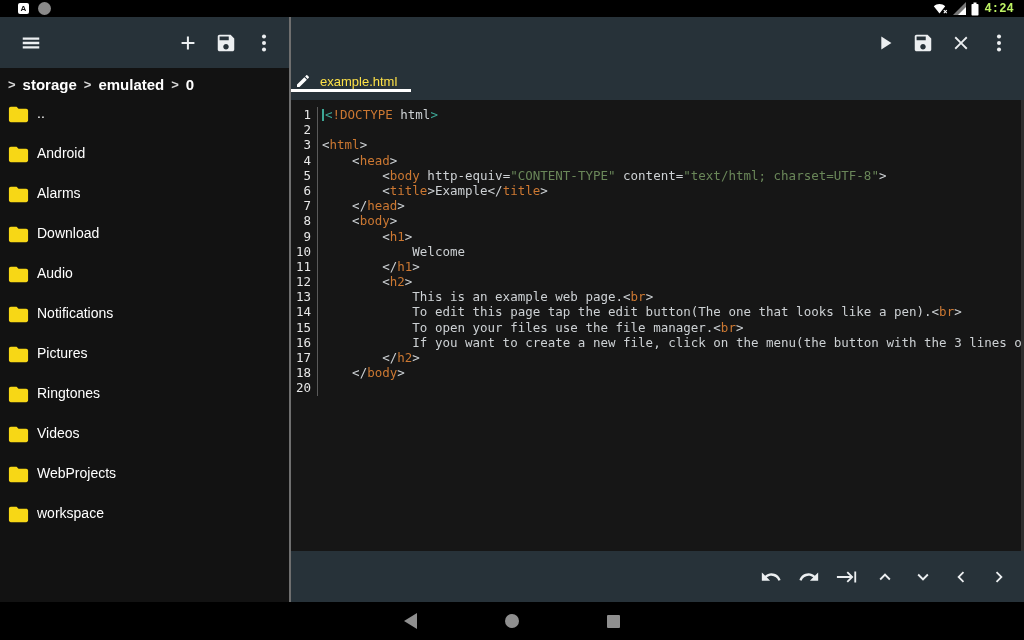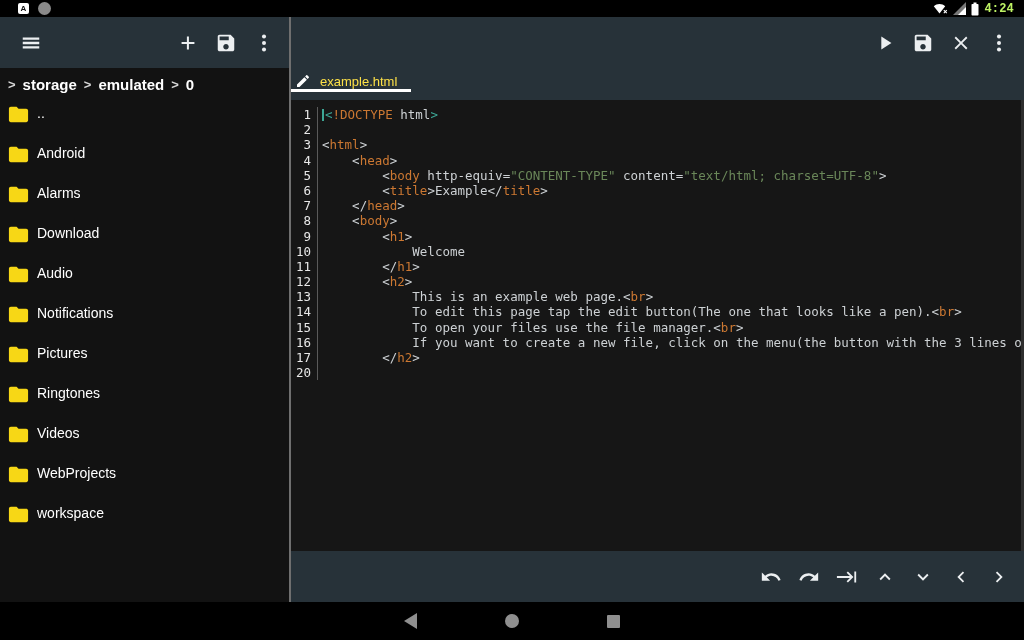--- a/index.html
+++ b/index.html
@@ -262,20 +262,21 @@
           <div class="cline"><span class="ln">8</span><span class="lc"><span class="tok-plain">    &lt;</span><span class="tok-tag">body</span><span class="tok-plain">&gt;</span></span></div>
           <div class="cline"><span class="ln">9</span><span class="lc"><span class="tok-plain">        &lt;</span><span class="tok-tag">h1</span><span class="tok-plain">&gt;</span></span></div>
           <div class="cline"><span class="ln">10</span><span class="lc"><span class="tok-plain">            Welcome</span></span></div>
           <div class="cline"><span class="ln">11</span><span class="lc"><span class="tok-plain">        &lt;/</span><span class="tok-tag">h1</span><span class="tok-plain">&gt;</span></span></div>
           <div class="cline"><span class="ln">12</span><span class="lc"><span class="tok-plain">        &lt;</span><span class="tok-tag">h2</span><span class="tok-plain">&gt;</span></span></div>
           <div class="cline"><span class="ln">13</span><span class="lc"><span class="tok-plain">            This is an example web page.&lt;</span><span class="tok-tag">br</span><span class="tok-plain">&gt;</span></span></div>
           <div class="cline"><span class="ln">14</span><span class="lc"><span class="tok-plain">            To edit this page tap the edit button(The one that looks like a pen).&lt;</span><span class="tok-tag">br</span><span class="tok-plain">&gt;</span></span></div>
           <div class="cline"><span class="ln">15</span><span class="lc"><span class="tok-plain">            To open your files use the file manager.&lt;</span><span class="tok-tag">br</span><span class="tok-plain">&gt;</span></span></div>
           <div class="cline"><span class="ln">16</span><span class="lc"><span class="tok-plain">            If you want to create a new file, click on the menu(the button with the 3 lines o</span></span></div>
           <div class="cline"><span class="ln">17</span><span class="lc"><span class="tok-plain">        &lt;/</span><span class="tok-tag">h2</span><span class="tok-plain">&gt;</span></span></div>
+          <div class="cline"><span class="ln">18</span><span class="lc"><span class="tok-plain">    &lt;/</span><span class="tok-tag">body</span><span class="tok-plain">&gt;</span></span></div>
           <div class="cline"><span class="ln">20</span><span class="lc"></span></div>
         </div>
 
       <div class="bottom-toolbar">
         <div class="tb-group">
           <div class="tb-btn">
             <svg viewBox="0 0 24 24">
                 <path d="M12.5,8c-2.65,0-5.05,0.99-6.9,2.6L2,7v9h9l-3.62-3.62c1.39-1.16,3.16-1.88,5.12-1.88 c3.54,0,6.55,2.31,7.6,5.5l2.37-0.78C21.08,11.03,17.15,8,12.5,8z"></path>
               </svg>
           </div>

